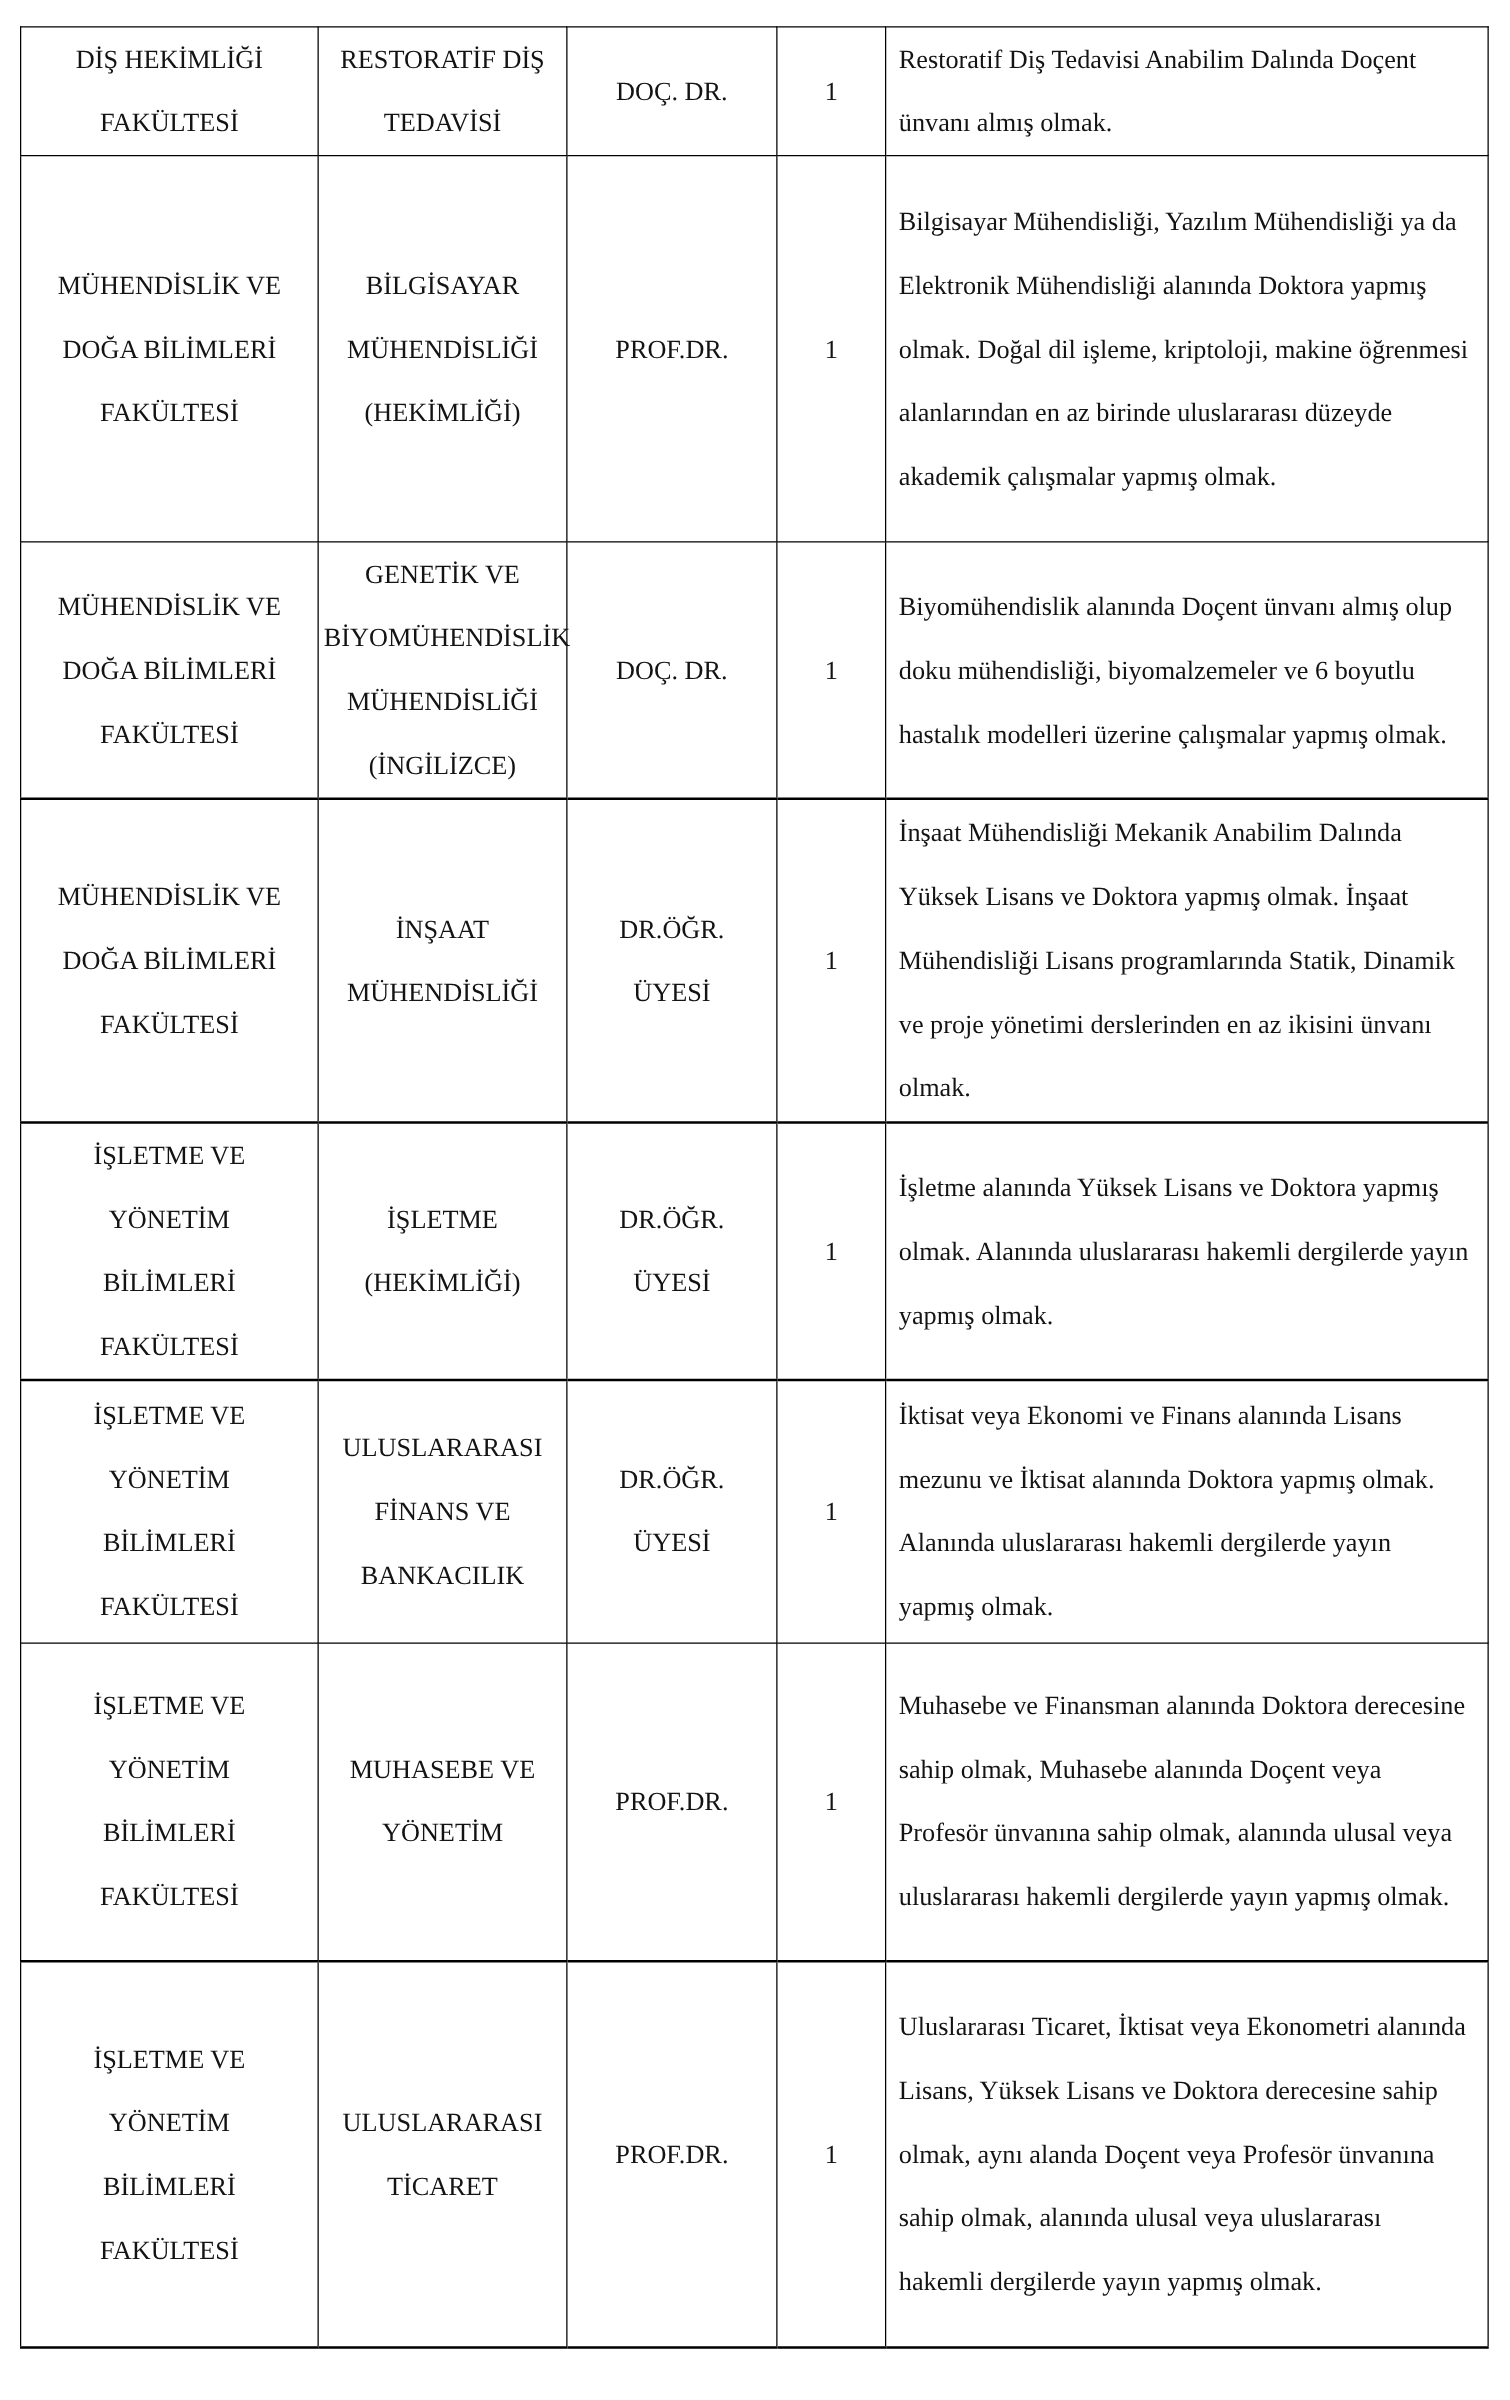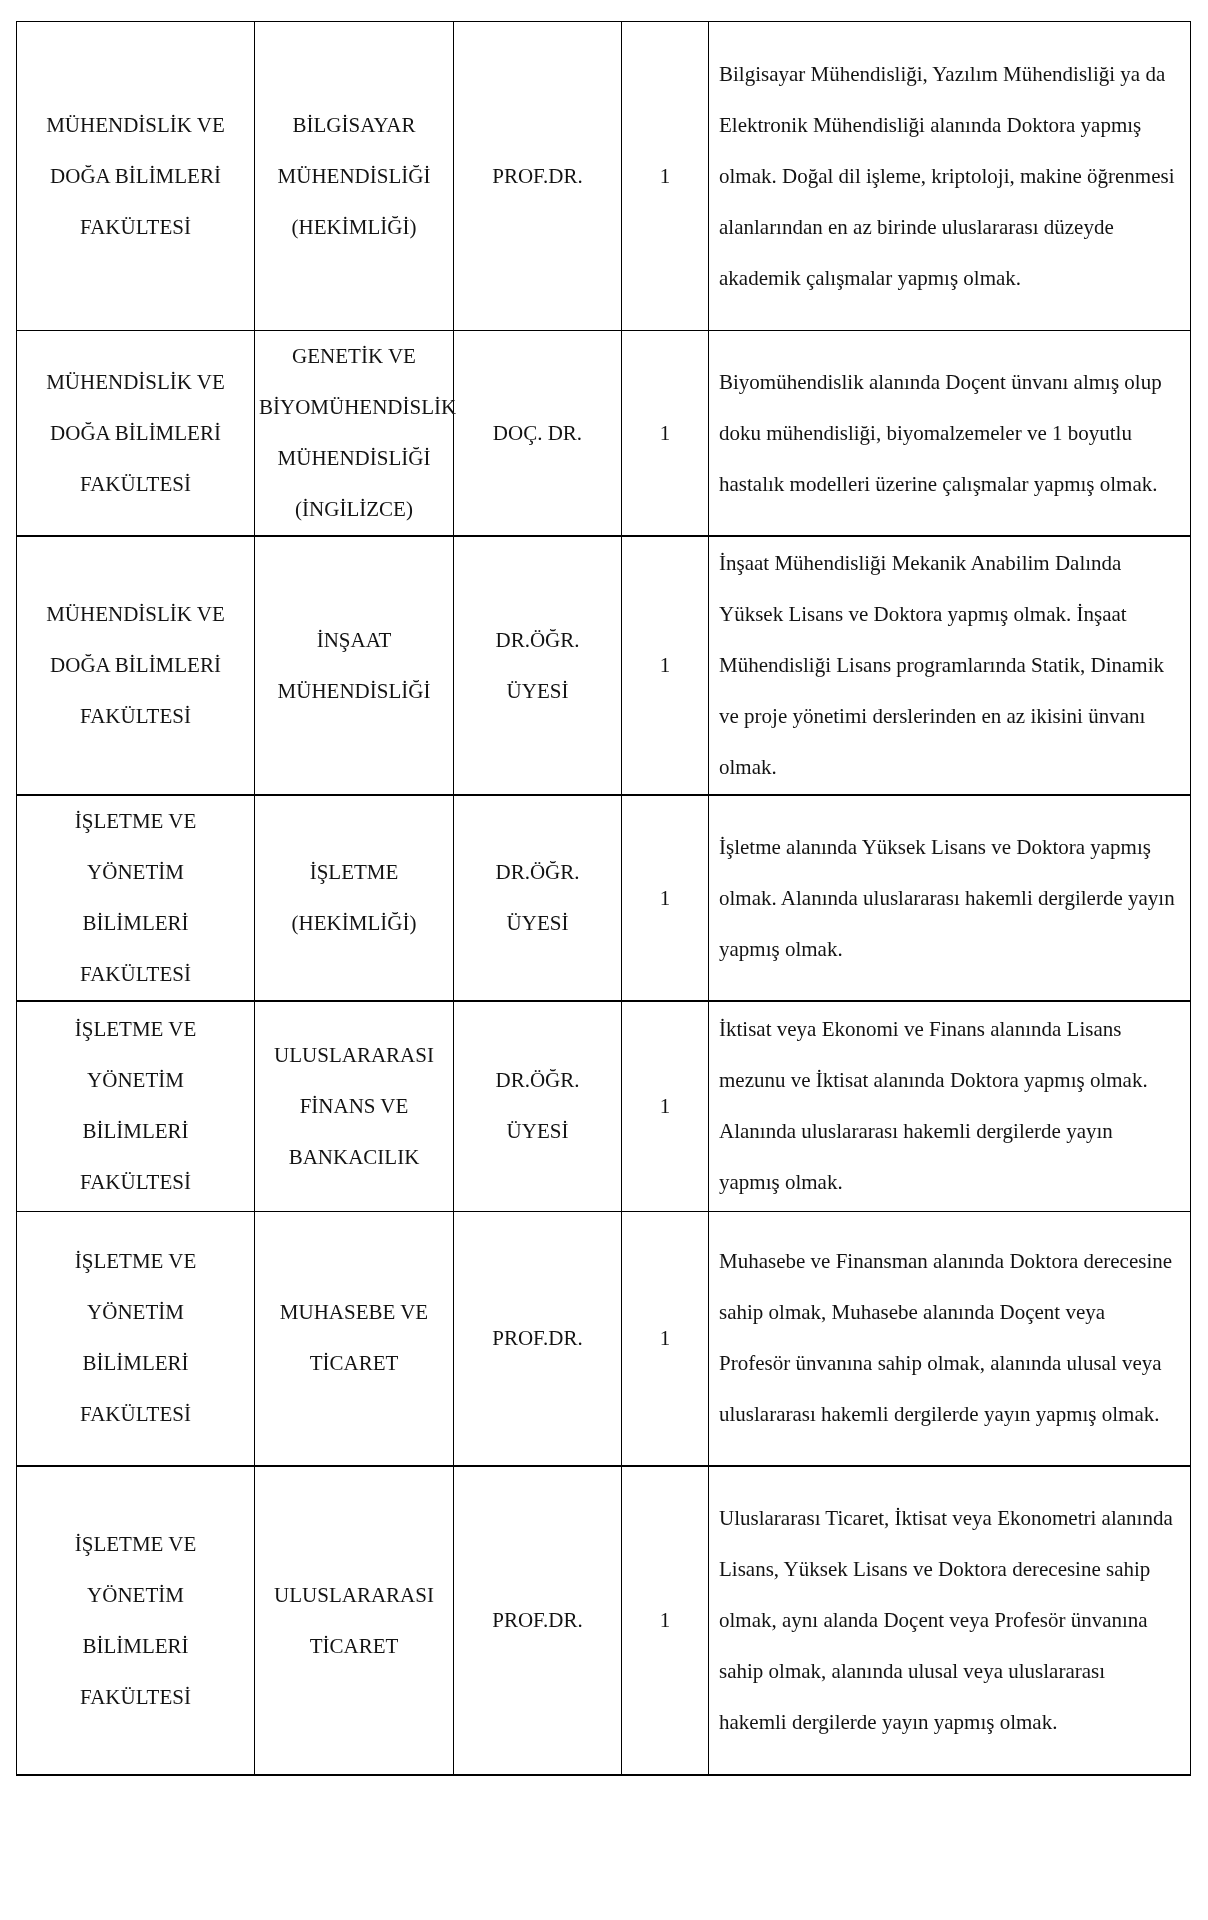--- a/index.html
+++ b/index.html
@@ -69,33 +69,40 @@
 <div class="sheet">
   <table class="positions">
     <colgroup>
       <col class="c1">
         <col class="c2">
         <col class="c3">
         <col class="c4">
         <col class="c5">
     </colgroup>
     <tbody>
+      <tr class="r0">
+        <td class="c1">DİŞ HEKİMLİĞİ FAKÜLTESİ</td>
+        <td class="c2">RESTORATİF DİŞ TEDAVİSİ</td>
+        <td class="c3">DOÇ. DR.</td>
+        <td class="c4">1</td>
+        <td class="c5">Restoratif Diş Tedavisi Anabilim Dalında Doçent ünvanı almış olmak.</td>
+      </tr>
       <tr class="r1">
         <td class="c1">MÜHENDİSLİK VE DOĞA BİLİMLERİ FAKÜLTESİ</td>
         <td class="c2">BİLGİSAYAR MÜHENDİSLİĞİ (HEKİMLİĞİ)</td>
         <td class="c3">PROF.DR.</td>
         <td class="c4">1</td>
         <td class="c5">Bilgisayar Mühendisliği, Yazılım Mühendisliği ya da Elektronik Mühendisliği alanında Doktora yapmış olmak. Doğal dil işleme, kriptoloji, makine öğrenmesi alanlarından en az birinde uluslararası düzeyde akademik çalışmalar yapmış olmak.</td>
       </tr>
       <tr class="r2">
         <td class="c1">MÜHENDİSLİK VE DOĞA BİLİMLERİ FAKÜLTESİ</td>
         <td class="c2">GENETİK VE BİYOMÜHENDİSLİK MÜHENDİSLİĞİ (İNGİLİZCE)</td>
         <td class="c3">DOÇ. DR.</td>
         <td class="c4">1</td>
-        <td class="c5">Biyomühendislik alanında Doçent ünvanı almış olup doku mühendisliği, biyomalzemeler ve 1 boyutlu hastalık modelleri üzerine çalışmalar yapmış olmak.</td>
+        <td class="c5">Biyomühendislik alanında Doçent ünvanı almış olup doku mühendisliği, biyomalzemeler ve 6 boyutlu hastalık modelleri üzerine çalışmalar yapmış olmak.</td>
       </tr>
       <tr class="r3 hsep">
         <td class="c1">MÜHENDİSLİK VE DOĞA BİLİMLERİ FAKÜLTESİ</td>
         <td class="c2">İNŞAAT MÜHENDİSLİĞİ</td>
         <td class="c3">DR.ÖĞR. ÜYESİ</td>
         <td class="c4">1</td>
         <td class="c5">İnşaat Mühendisliği Mekanik Anabilim Dalında Yüksek Lisans ve Doktora yapmış olmak. İnşaat Mühendisliği Lisans programlarında Statik, Dinamik ve proje yönetimi derslerinden en az ikisini ünvanı olmak.</td>
       </tr>
       <tr class="r4 hsep">
         <td class="c1">İŞLETME VE YÖNETİM BİLİMLERİ FAKÜLTESİ</td>
@@ -106,21 +113,21 @@
       </tr>
       <tr class="r5 hsep">
         <td class="c1">İŞLETME VE YÖNETİM BİLİMLERİ FAKÜLTESİ</td>
         <td class="c2">ULUSLARARASI FİNANS VE BANKACILIK</td>
         <td class="c3">DR.ÖĞR. ÜYESİ</td>
         <td class="c4">1</td>
         <td class="c5">İktisat veya Ekonomi ve Finans alanında Lisans mezunu ve İktisat alanında Doktora yapmış olmak. Alanında uluslararası hakemli dergilerde yayın yapmış olmak.</td>
       </tr>
       <tr class="r6">
         <td class="c1">İŞLETME VE YÖNETİM BİLİMLERİ FAKÜLTESİ</td>
-        <td class="c2">MUHASEBE VE TİCARET</td>
+        <td class="c2">MUHASEBE VE YÖNETİM</td>
         <td class="c3">PROF.DR.</td>
         <td class="c4">1</td>
         <td class="c5">Muhasebe ve Finansman alanında Doktora derecesine sahip olmak, Muhasebe alanında Doçent veya Profesör ünvanına sahip olmak, alanında ulusal veya uluslararası hakemli dergilerde yayın yapmış olmak.</td>
       </tr>
       <tr class="r7 hsep">
         <td class="c1">İŞLETME VE YÖNETİM BİLİMLERİ FAKÜLTESİ</td>
         <td class="c2">ULUSLARARASI TİCARET</td>
         <td class="c3">PROF.DR.</td>
         <td class="c4">1</td>
         <td class="c5">Uluslararası Ticaret, İktisat veya Ekonometri alanında Lisans, Yüksek Lisans ve Doktora derecesine sahip olmak, aynı alanda Doçent veya Profesör ünvanına sahip olmak, alanında ulusal veya uluslararası hakemli dergilerde yayın yapmış olmak.</td>

